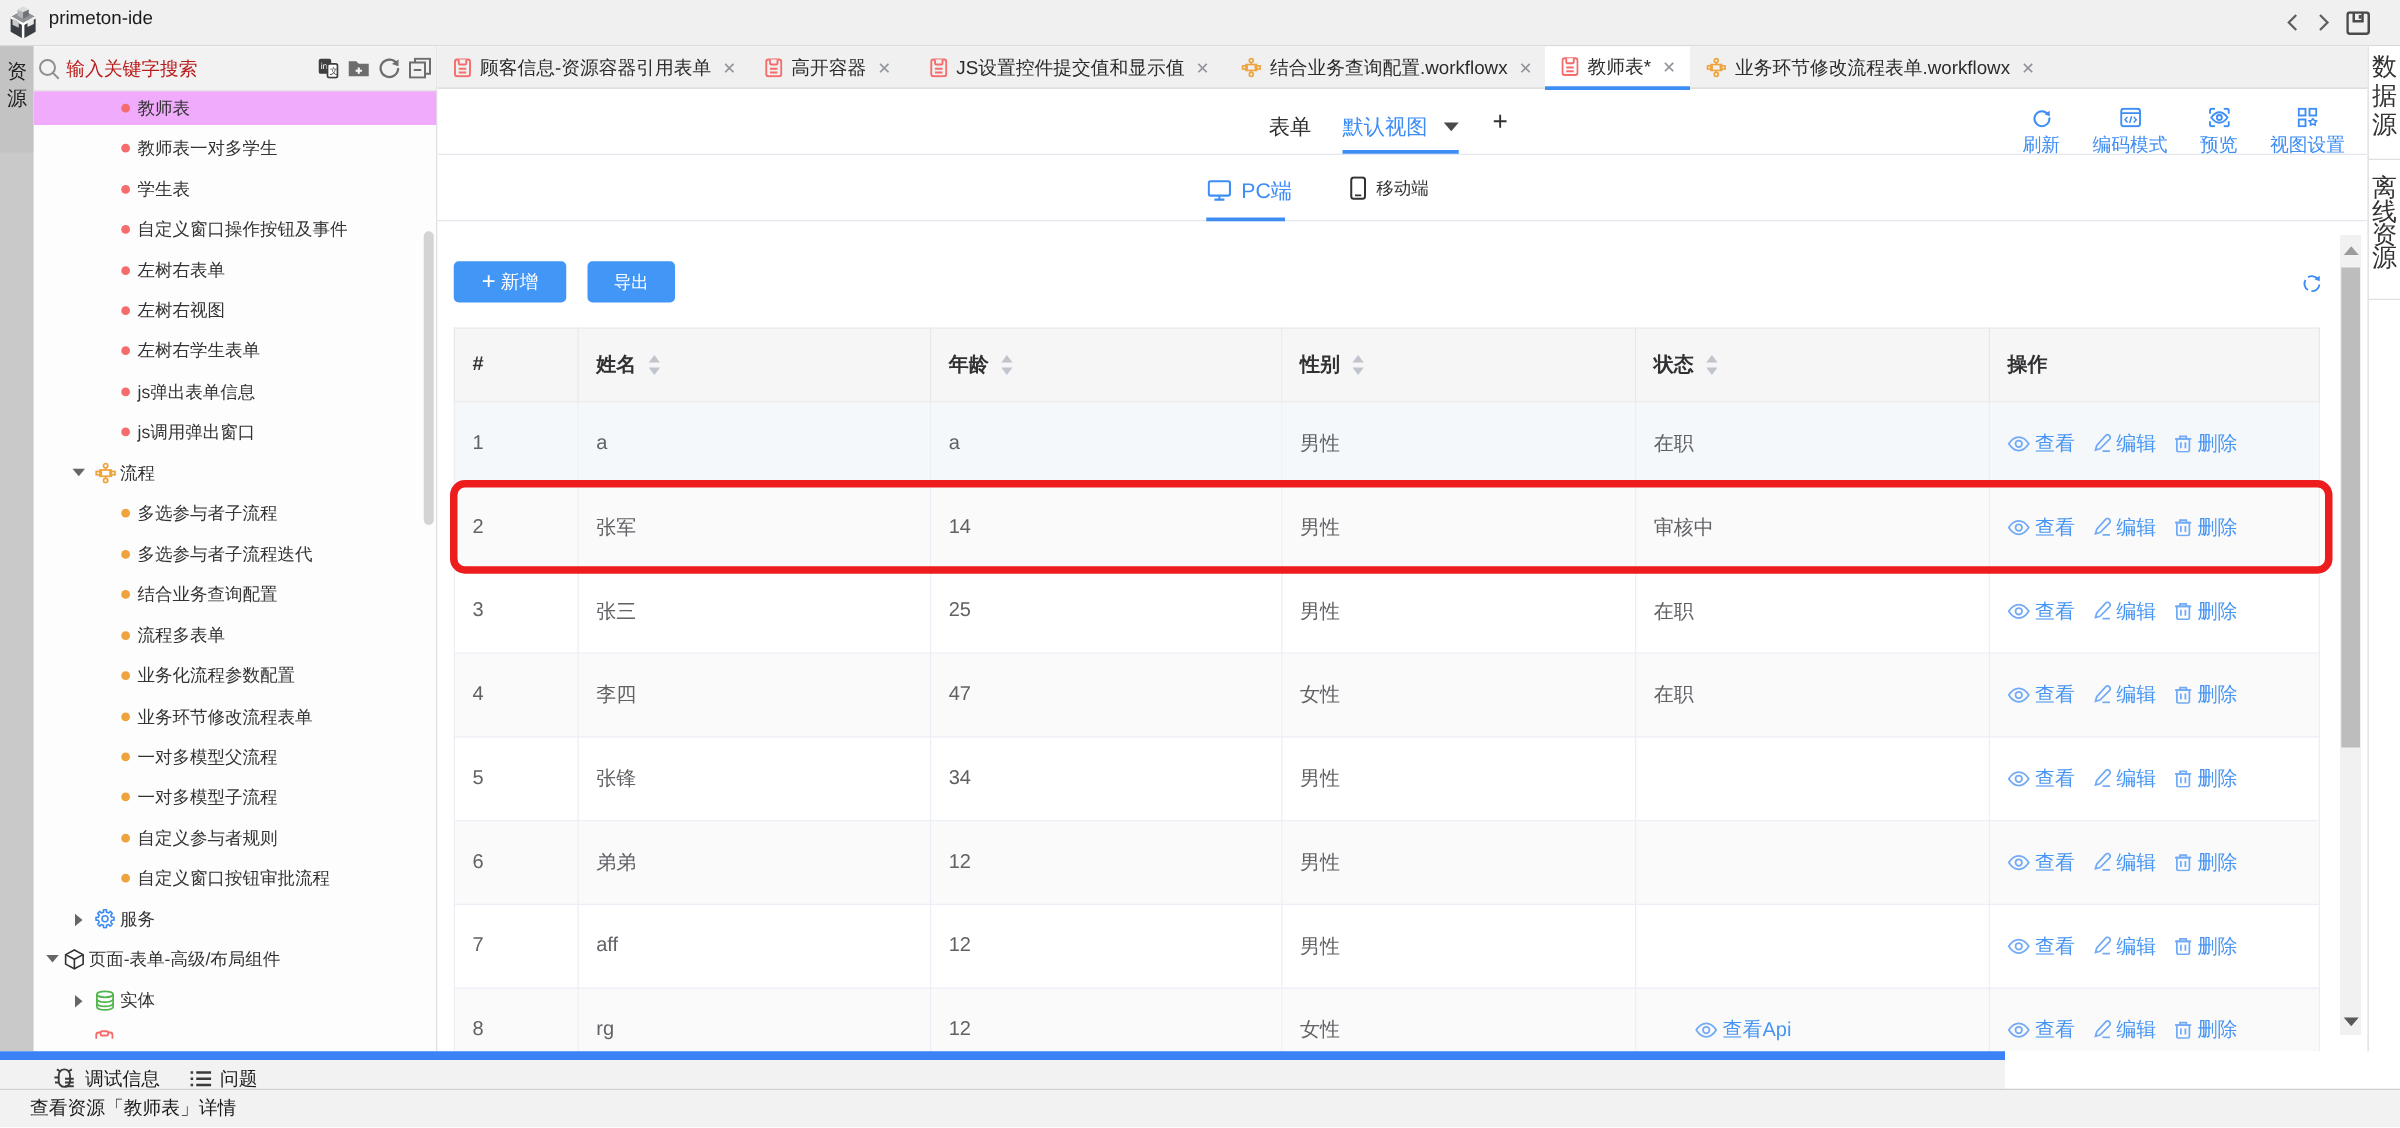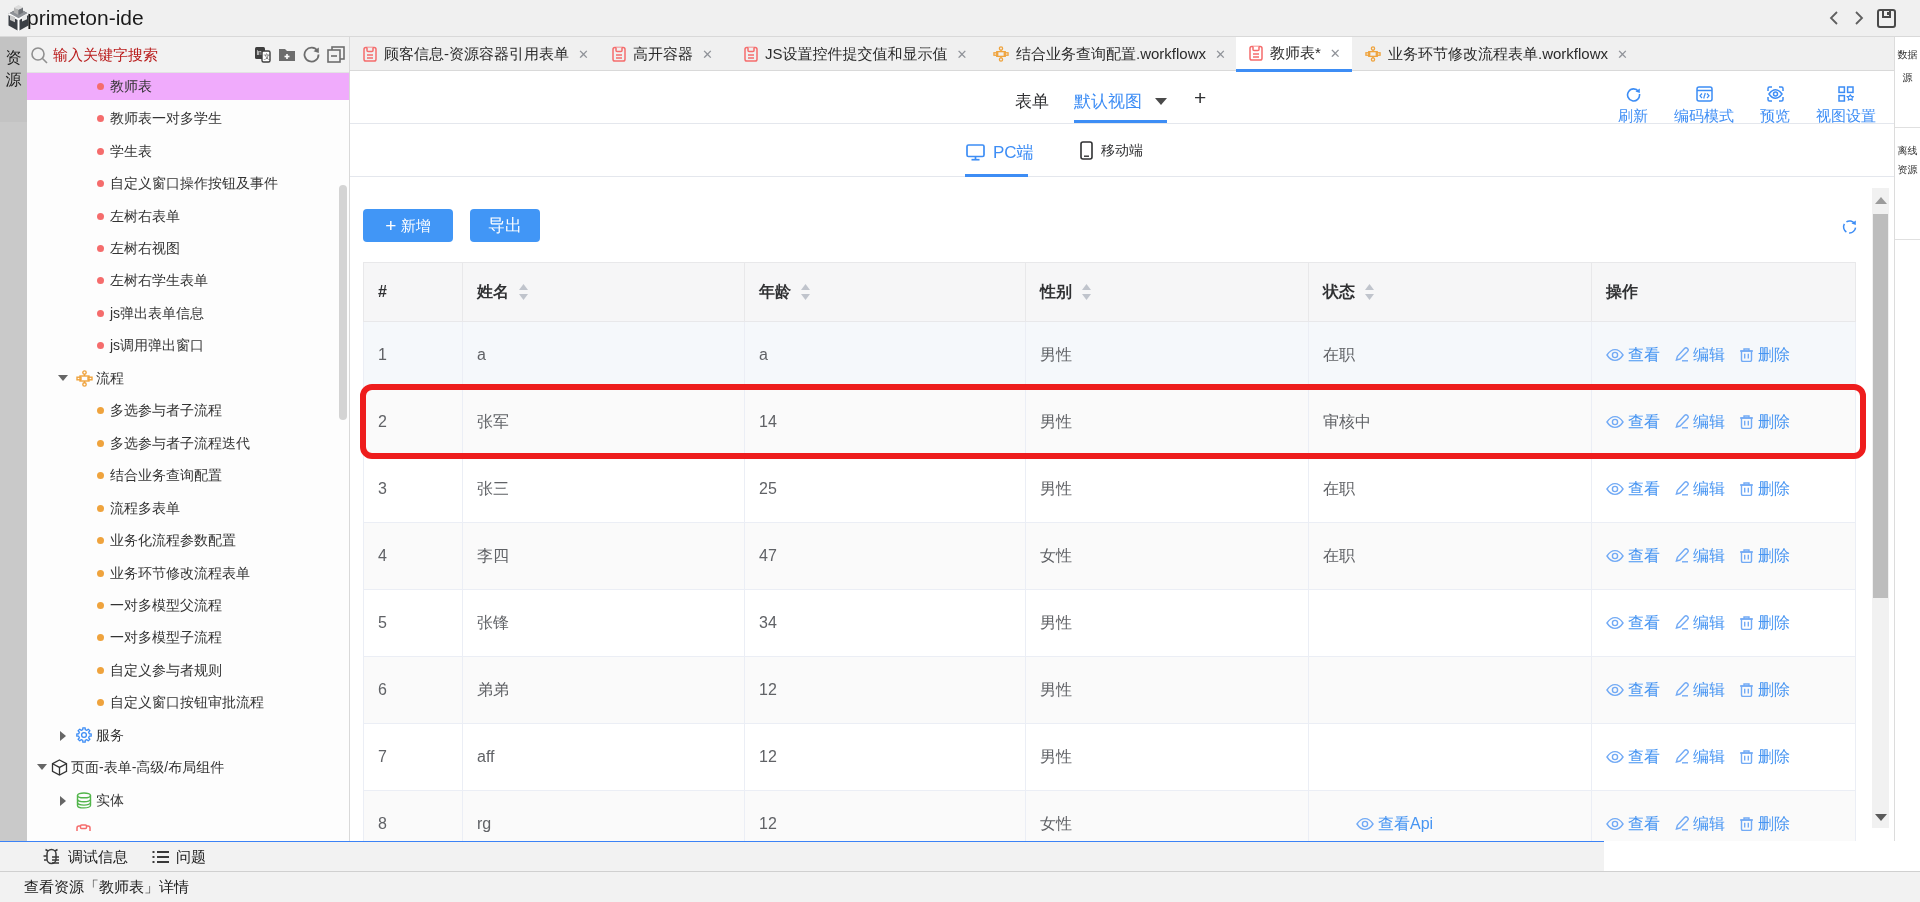--- a/index.html
+++ b/index.html
@@ -3,21 +3,21 @@
 <meta charset="utf-8">
 <title>primeton-ide</title>
 <style>
 * { margin:0; padding:0; box-sizing:border-box; }
 html,body { width:1920px; height:902px; overflow:hidden; }
 body { font-family:"Liberation Sans", sans-serif; position:relative; background:#fff; color:#333; }
 .abs { position:absolute; }
 
 
 #header { position:absolute; left:0; top:0; width:1920px; height:37px; background:#f0f0f0; border-bottom:1px solid #d9d9d9; }
-#header .title { position:absolute; left:27px; top:6px; font-size:21px; color:#1a1a1a; }
+#header .title { position:absolute; left:39px; top:6px; font-size:15px; color:#1a1a1a; }
 
 
 #lstrip { position:absolute; left:0; top:37px; width:27px; height:804px; background:#c9c9c9; }
 #lstrip .vtab { width:27px; padding-top:10px; text-align:center; font-size:16px; color:#222; line-height:22px; background:#c3c3c3; height:85px; }
 
 
 #lpanel { position:absolute; left:27px; top:37px; width:323px; height:804px; background:#fdfdfd; border-right:1px solid #d9d9d9; overflow:hidden; }
 #searchrow { position:absolute; left:0; top:0; width:323px; height:36px; background:#f2f2f2; border-bottom:1px solid #e3e3e3; }
 #searchrow .ph { position:absolute; left:26px; top:9px; color:#b91c1c; font-size:15px; }
 #searchrow svg.mag { position:absolute; left:3px; top:9px; }
@@ -31,21 +31,21 @@
 .titem .txt { position:absolute; left:83px; top:0; }
 .titem .txt2 { position:absolute; top:0; }
 .arr { position:absolute; top:10px; width:0; height:0; }
 .arr.down { border-left:5px solid transparent; border-right:5px solid transparent; border-top:6px solid #666; }
 .arr.right { border-top:5px solid transparent; border-bottom:5px solid transparent; border-left:6px solid #666; margin-top:-1px; }
 .ticon { position:absolute; top:5px; }
 #treebar { position:absolute; left:312px; top:148px; width:8px; height:235px; background:#d4d4d4; border-radius:4px; }
 
 
 #rstrip { position:absolute; left:1894px; top:37px; width:26px; height:804px; background:#fff; border-left:1px solid #dcdcdc; }
-#rstrip .rtab { width:100%; text-align:center; font-size:10px; color:#333; line-height:23px; padding-top:6px; }
+#rstrip .rtab { width:100%; text-align:center; font-size:20px; color:#333; line-height:23px; padding-top:6px; }
 #rstrip .rtab1 { height:91px; border-bottom:1px solid #e0e0e0; }
 #rstrip .rtab2 { height:112px; padding-top:14px; line-height:18.5px; border-bottom:1px solid #e0e0e0; }
 
 
 #center { position:absolute; left:350px; top:37px; width:1544px; height:804px; background:#fff; overflow:hidden; }
 #tabbar { position:absolute; left:0; top:0; width:1544px; height:34px; background:#f0f0f0; border-bottom:1px solid #d9d9d9; display:flex; }
 .tab { display:flex; align-items:center; height:34px; padding:0 0 0 13px; font-size:15px; color:#2b2b2b; white-space:nowrap; overflow:hidden; flex:none; }
 .tab svg { margin-right:7px; }
 .tab .x { margin-left:9px; color:#909399; font-size:13px; }
 .tab.active { background:#fff; border-bottom:3px solid #3d8df5; height:35px; margin-bottom:-1px; position:relative; z-index:2; }
@@ -61,21 +61,21 @@
 #vtabs .rbtns .b { display:flex; align-items:center; gap:5px;flex-direction:column; }
 
 
 #pcrow { position:absolute; left:0; top:87px; width:1544px; height:53px; border-bottom:1px solid #e4e7ed; }
 #pcrow .pc { position:absolute; left:616px; top:17px; color:#3d8df5; font-size:17px; display:flex; gap:8px; align-items:center; }
 #pcrow .mb { position:absolute; left:730px; top:17px; color:#303133; font-size:14px; display:flex; gap:8px; align-items:center; }
 #pcrow .pcline { position:absolute; left:615px; top:50px; width:63px; height:3px; background:#3d8df5; }
 
 
 #btnAdd { position:absolute; left:13px; top:172px; width:90px; height:33px; background:#4196f6; border-radius:4px; color:#fff; font-size:15px; text-align:center; line-height:33px; }
-#btnExp { position:absolute; left:120px; top:172px; width:70px; height:33px; background:#4196f6; border-radius:4px; color:#fff; font-size:17px; text-align:center; line-height:33px; }
+#btnExp { position:absolute; left:120px; top:172px; width:70px; height:33px; background:#4196f6; border-radius:4px; color:#fff; font-size:14px; text-align:center; line-height:33px; }
 #miniref { position:absolute; left:1491px; top:181px; }
 
 
 #tbl { position:absolute; left:13px; top:225px; width:1492px; border-collapse:collapse; table-layout:fixed; font-size:16px; color:#606266; }
 #tbl th, #tbl td { border:1px solid #ebeef5; font-weight:normal; text-align:left; padding:0 0 0 14px; overflow:hidden; white-space:nowrap; }
 #tbl th { height:59px; background:#f6f6f7; color:#303133; font-weight:bold; font-size:16px; border-color:#e8e8ea; }
 #tbl td { height:67px; }
 #tbl tr.even td { background:#fafafa; }
 #tbl tr.hov td { background:#f5f8fb; }
 .sortc { display:inline-block; vertical-align:middle; margin-left:9px; }
@@ -86,21 +86,21 @@
 
 #mscroll { position:absolute; left:1522px; top:151px; width:17px; height:640px; background:#f1f1f1; }
 #mscroll .up { position:absolute; left:3px; top:9px; width:0; height:0; border-left:6px solid transparent; border-right:6px solid transparent; border-bottom:7px solid #9b9b9b; }
 #mscroll .down { position:absolute; left:3px; bottom:7px; width:0; height:0; border-left:6px solid transparent; border-right:6px solid transparent; border-top:7px solid #5a5a5a; }
 #mscroll .thumb { position:absolute; left:1px; top:26px; width:15px; height:384px; background:#bdbdbd; }
 
 
 #redrect { position:absolute; left:360px; top:384px; width:1506px; height:75px; border:6px solid #ee1d1d; border-radius:12px; z-index:50; }
 
 
-#btoolbar { position:absolute; left:0; top:841px; width:1604px; height:30px; background:#f2f2f2; border-top:1px solid #3b82f6; }
+#btoolbar { position:absolute; left:0; top:841px; width:1604px; height:30px; background:#f2f2f2; border-top:7px solid #3b82f6; }
 #btoolbar .item { position:absolute; top:0; height:30px; display:flex; align-items:center; gap:7px; font-size:15px; color:#1a1a1a; }
 #statusbar { position:absolute; left:0; top:871px; width:1920px; height:31px; background:#f2f2f2; border-top:1px solid #d0d0d0; font-size:15px; color:#1a1a1a; line-height:30px; padding-left:24px; }
 </style>
 </head>
 <body>
 
 <div id="header">
   <svg class="abs" style="left:7px;top:5px" width="23" height="27" viewBox="0 0 23 27">
     <polygon points="11.5,3.2 21.5,8.8 21.5,20.4 11.5,26 1.5,20.4 1.5,8.8" fill="#3b3f45"></polygon>
     <polygon points="11.5,3.2 21.5,8.8 11.5,14.4 1.5,8.8" fill="#8f9297"></polygon>

